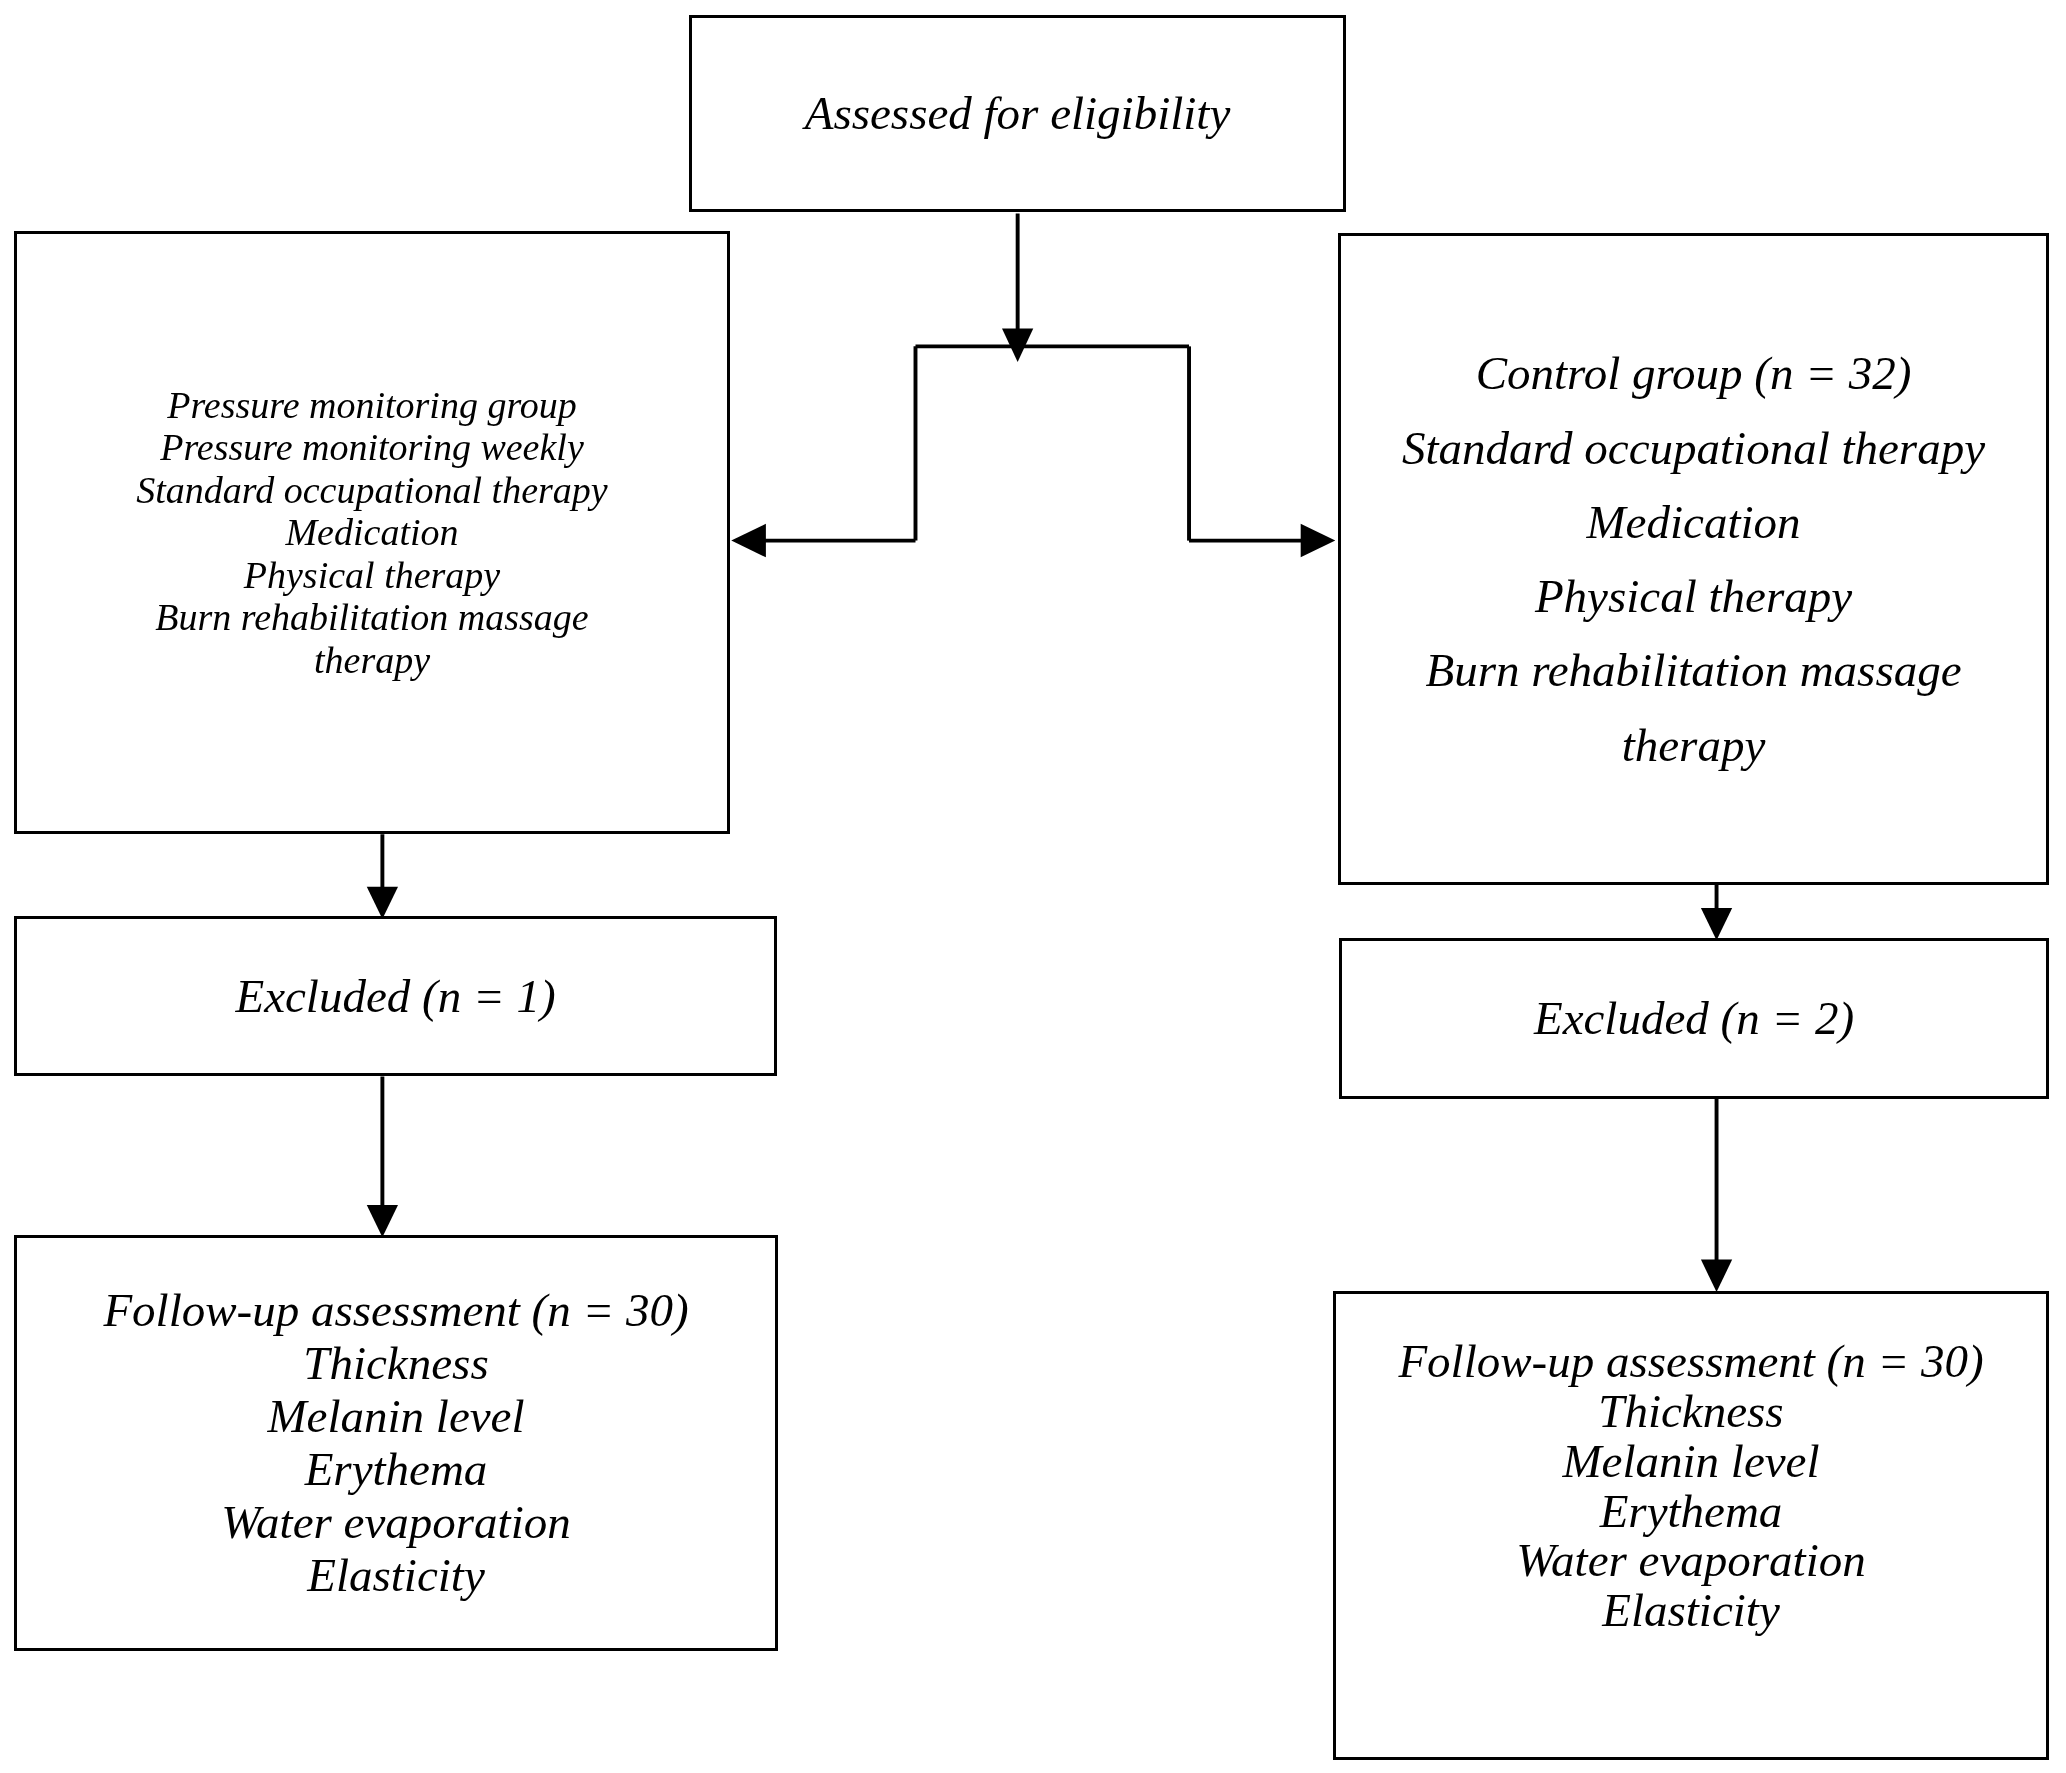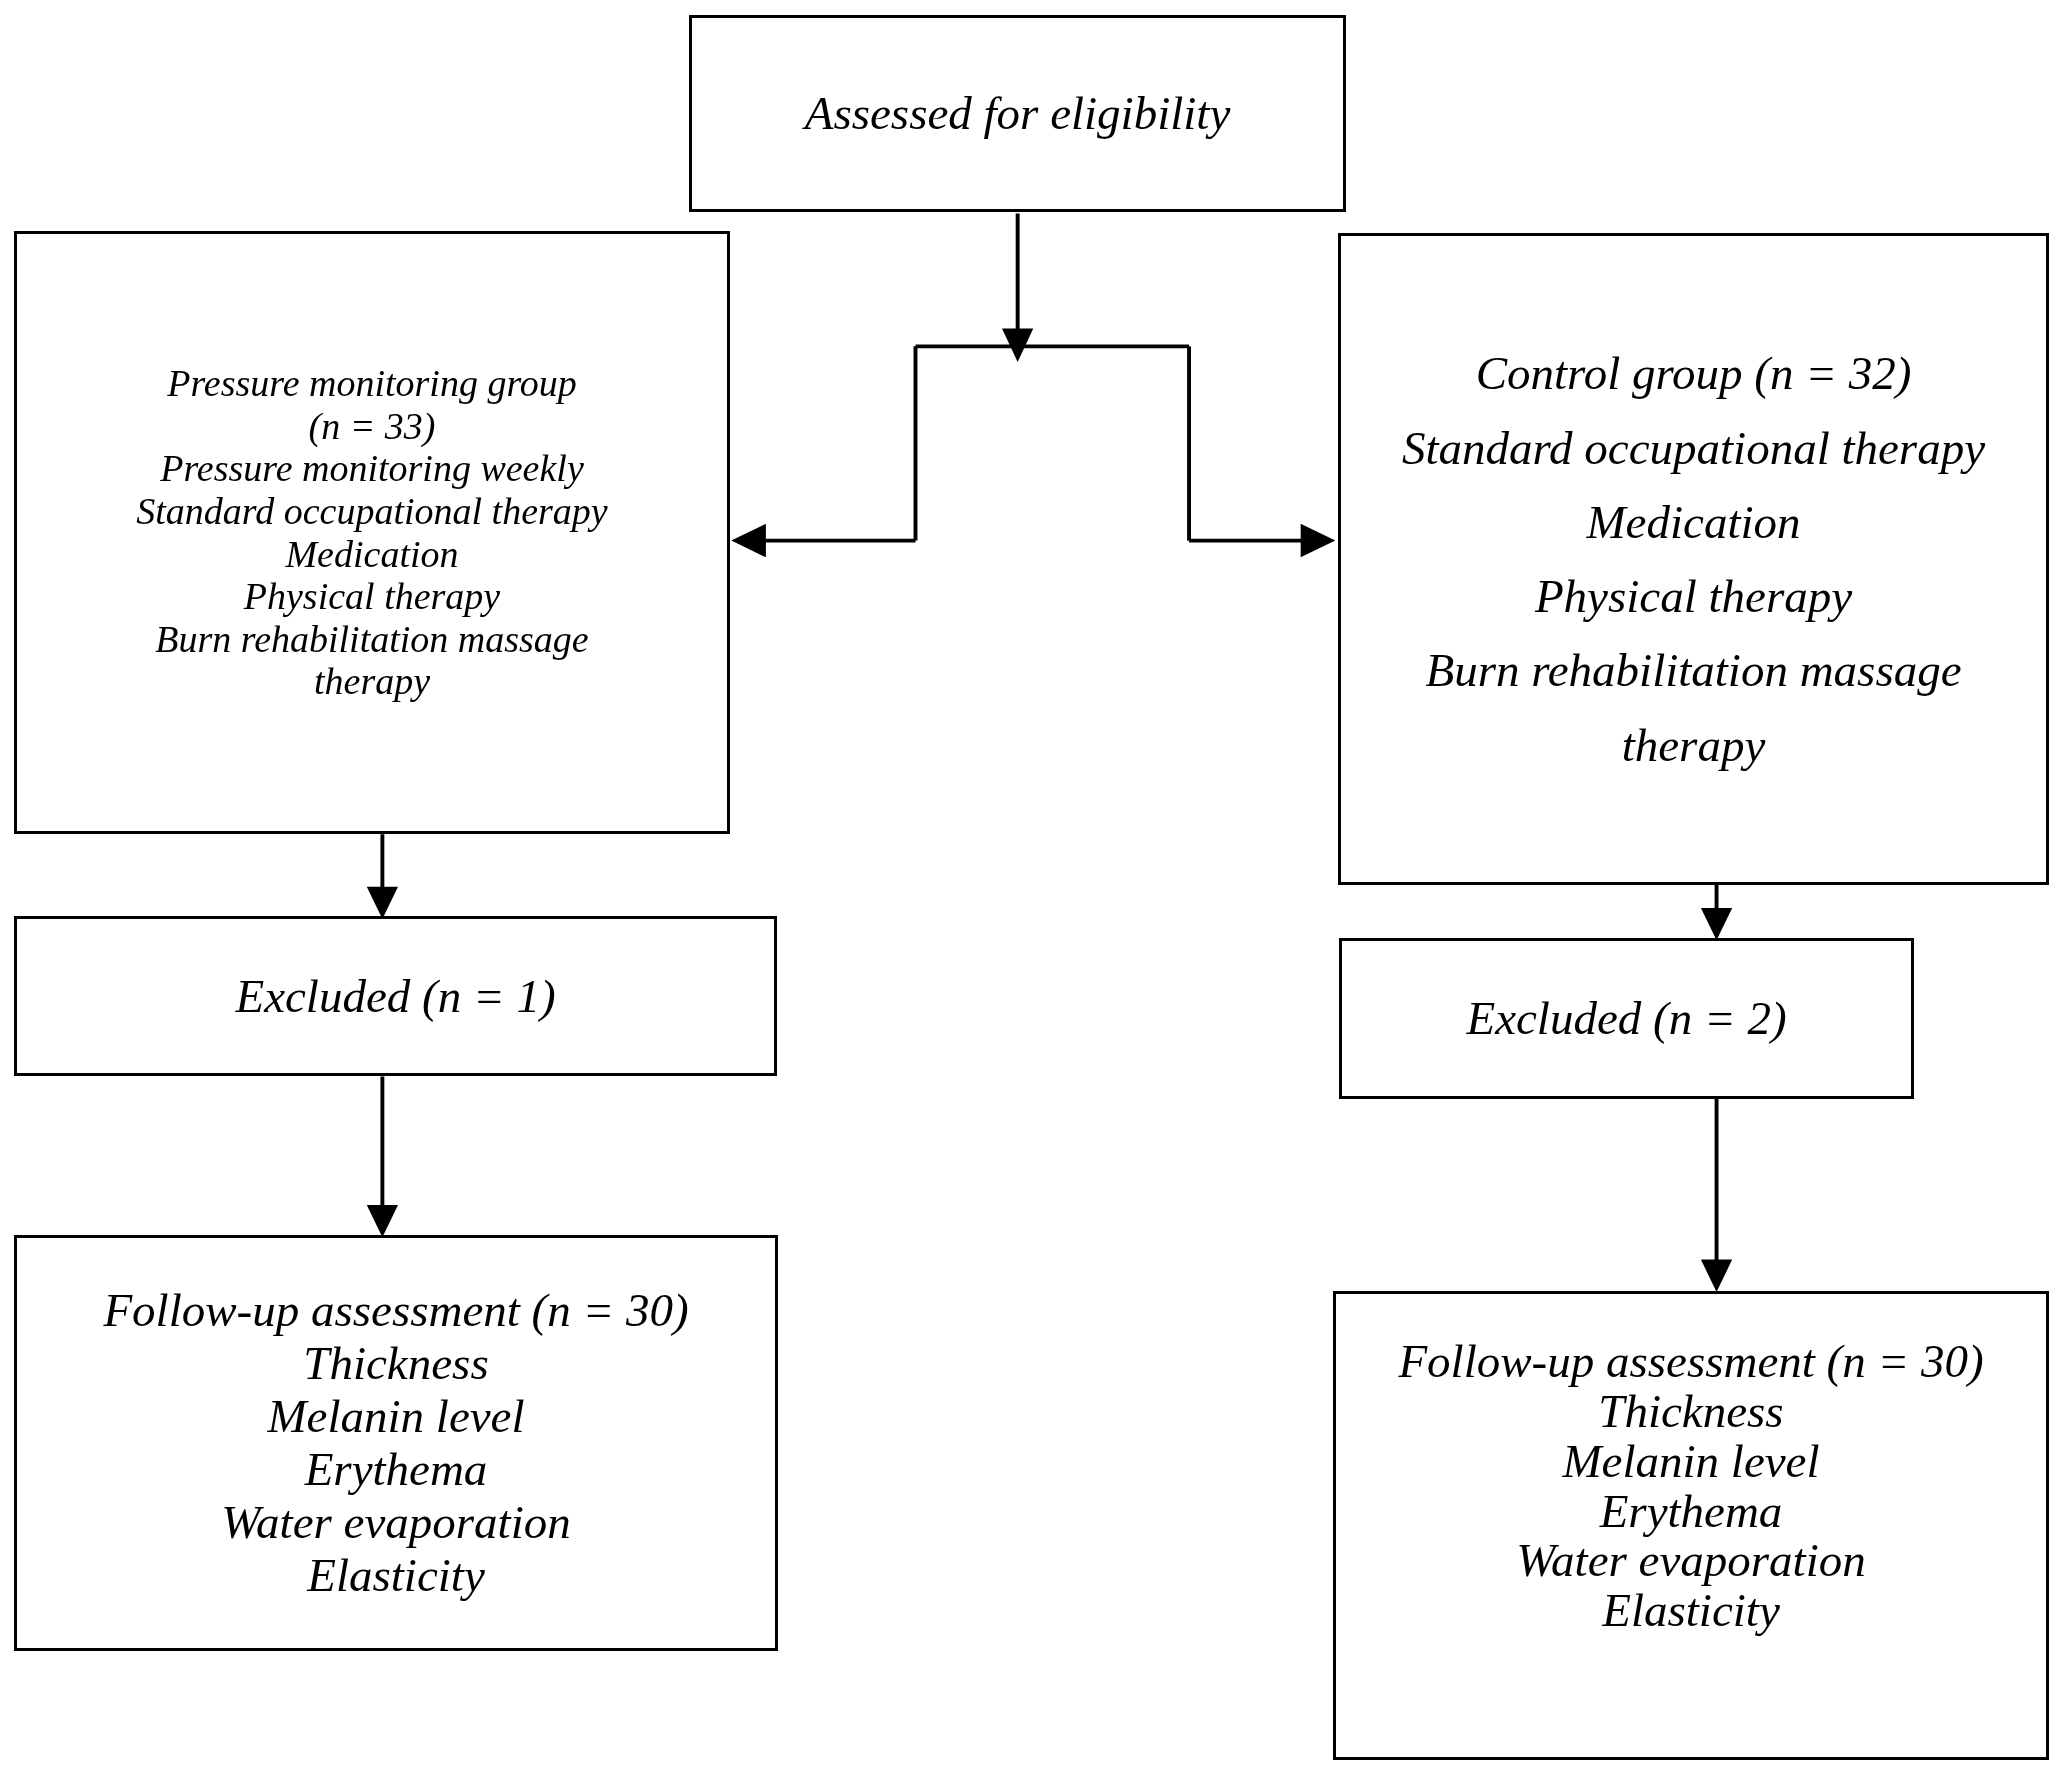--- a/index.html
+++ b/index.html
@@ -55,21 +55,21 @@
     font-size: 47px;
   }
   #node-control .ln { line-height: 1.58; }
   #node-excluded-left {
     left: 14px; top: 916px;
     width: 763px; height: 160px;
     font-size: 47px;
   }
   #node-excluded-right {
     left: 1339px; top: 938px;
-    width: 575px; height: 161px;
+    width: 710px; height: 161px;
     font-size: 47px;
   }
   #node-followup-left {
     left: 14px; top: 1235px;
     width: 764px; height: 416px;
     font-size: 47px;
   }
   #node-followup-left .ln { line-height: 1.13; }
   #node-followup-right {
     left: 1333px; top: 1291px;
@@ -141,21 +141,20 @@
       <polygon points="3075,2314 3047,2256 3103,2256"></polygon>
     </g>
   </svg>
 
   <div class="node" id="node-eligibility">
     <span class="ln">Assessed for eligibility</span>
   </div>
 
   <div class="node" id="node-intervention">
     <span class="ln">Pressure monitoring group</span>
-    <span class="ln">(n = 33)</span>
     <span class="ln">Pressure monitoring weekly</span>
     <span class="ln">Standard occupational therapy</span>
     <span class="ln">Medication</span>
     <span class="ln">Physical therapy</span>
     <span class="ln">Burn rehabilitation massage</span>
     <span class="ln">therapy</span>
   </div>
 
   <div class="node" id="node-control">
     <span class="ln">Control group (n = 32)</span>

